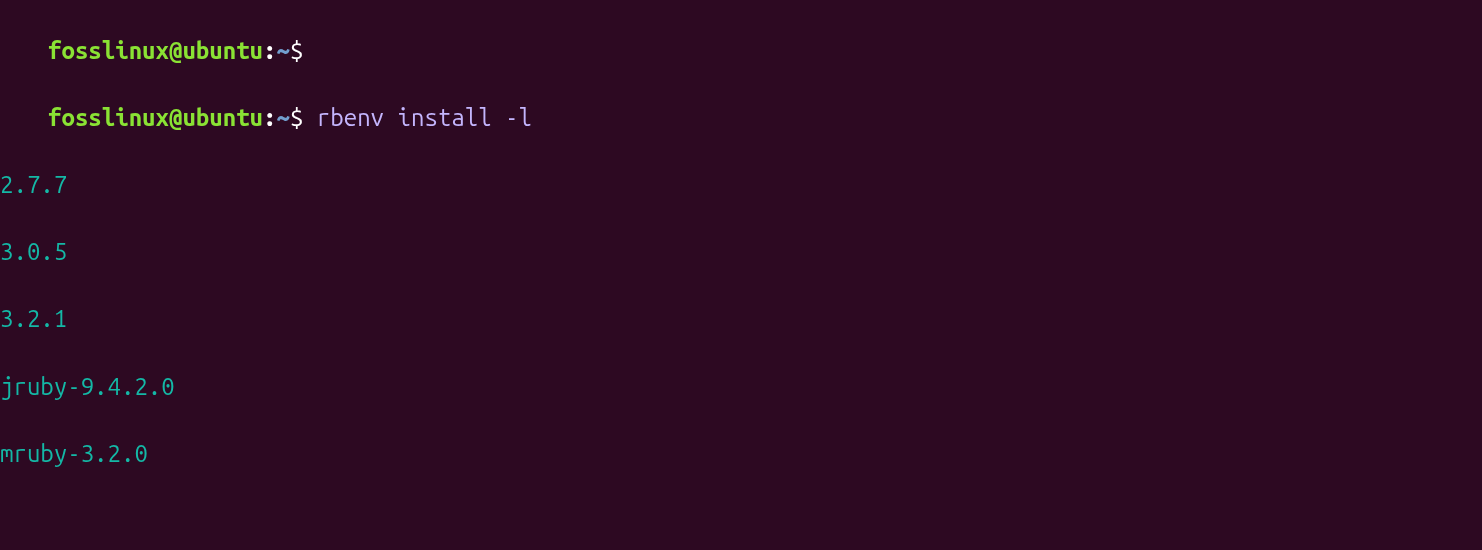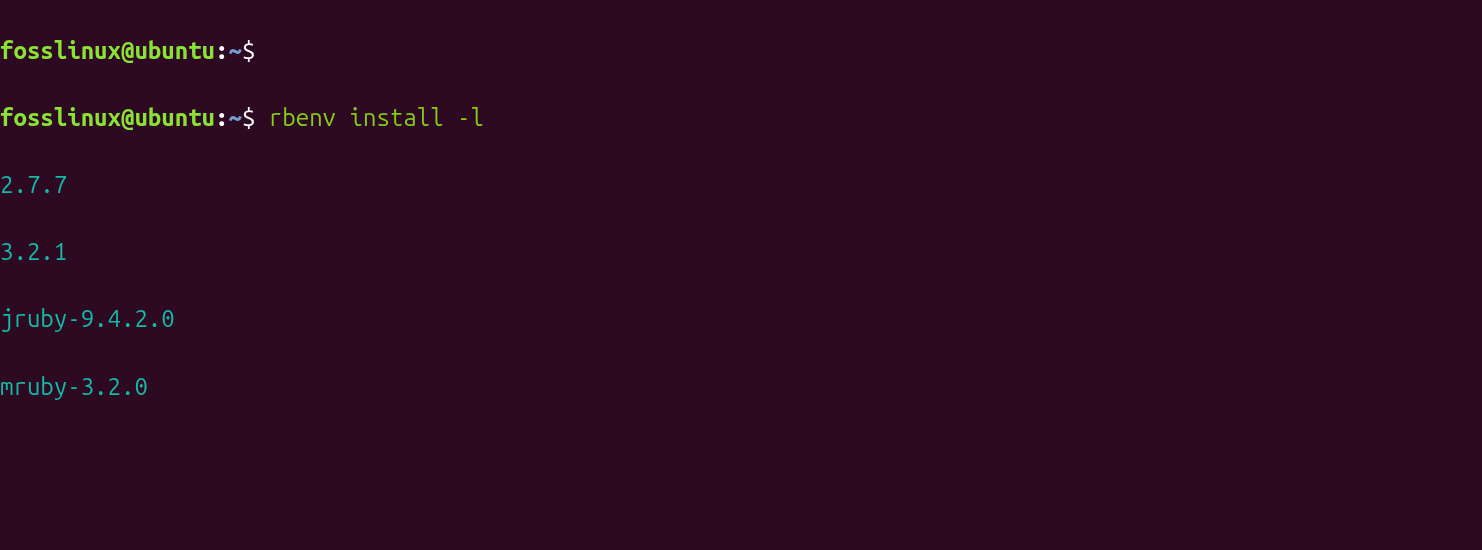--- a/index.html
+++ b/index.html
@@ -17,46 +17,48 @@
     .terminal {
       padding: 0;
       white-space: pre;
     }
     .line {
       display: block;
     }
     .user-host {
       color: #8ae234;
       font-weight: bold;
+      margin-left: 48px;
     }
     .colon {
       color: #ffffff;
       font-weight: bold;
     }
     .path {
       color: #729fcf;
       font-weight: bold;
     }
     .prompt-symbol {
       color: #ffffff;
     }
     .command {
-      color: #84cc16;
+      color: #c4b5fd;
     }
     .output {
       color: #14b8a6;
     }
   </style>
 </head>
 <body>
 
 <div class="terminal">
 <span class="line"><span class="user-host">fosslinux@ubuntu</span><span class="colon">:</span><span class="path">~</span><span class="prompt-symbol">$</span></span>
 <span class="line"><span class="user-host">fosslinux@ubuntu</span><span class="colon">:</span><span class="path">~</span><span class="prompt-symbol">$</span> <span class="command">rbenv install -l</span></span>
 <span class="line output">2.7.7</span>
+<span class="line output">3.0.5</span>
 <span class="line output">3.2.1</span>
 <span class="line output">jruby-9.4.2.0</span>
 <span class="line output">mruby-3.2.0</span>
 
 
 
 
 
 
 

